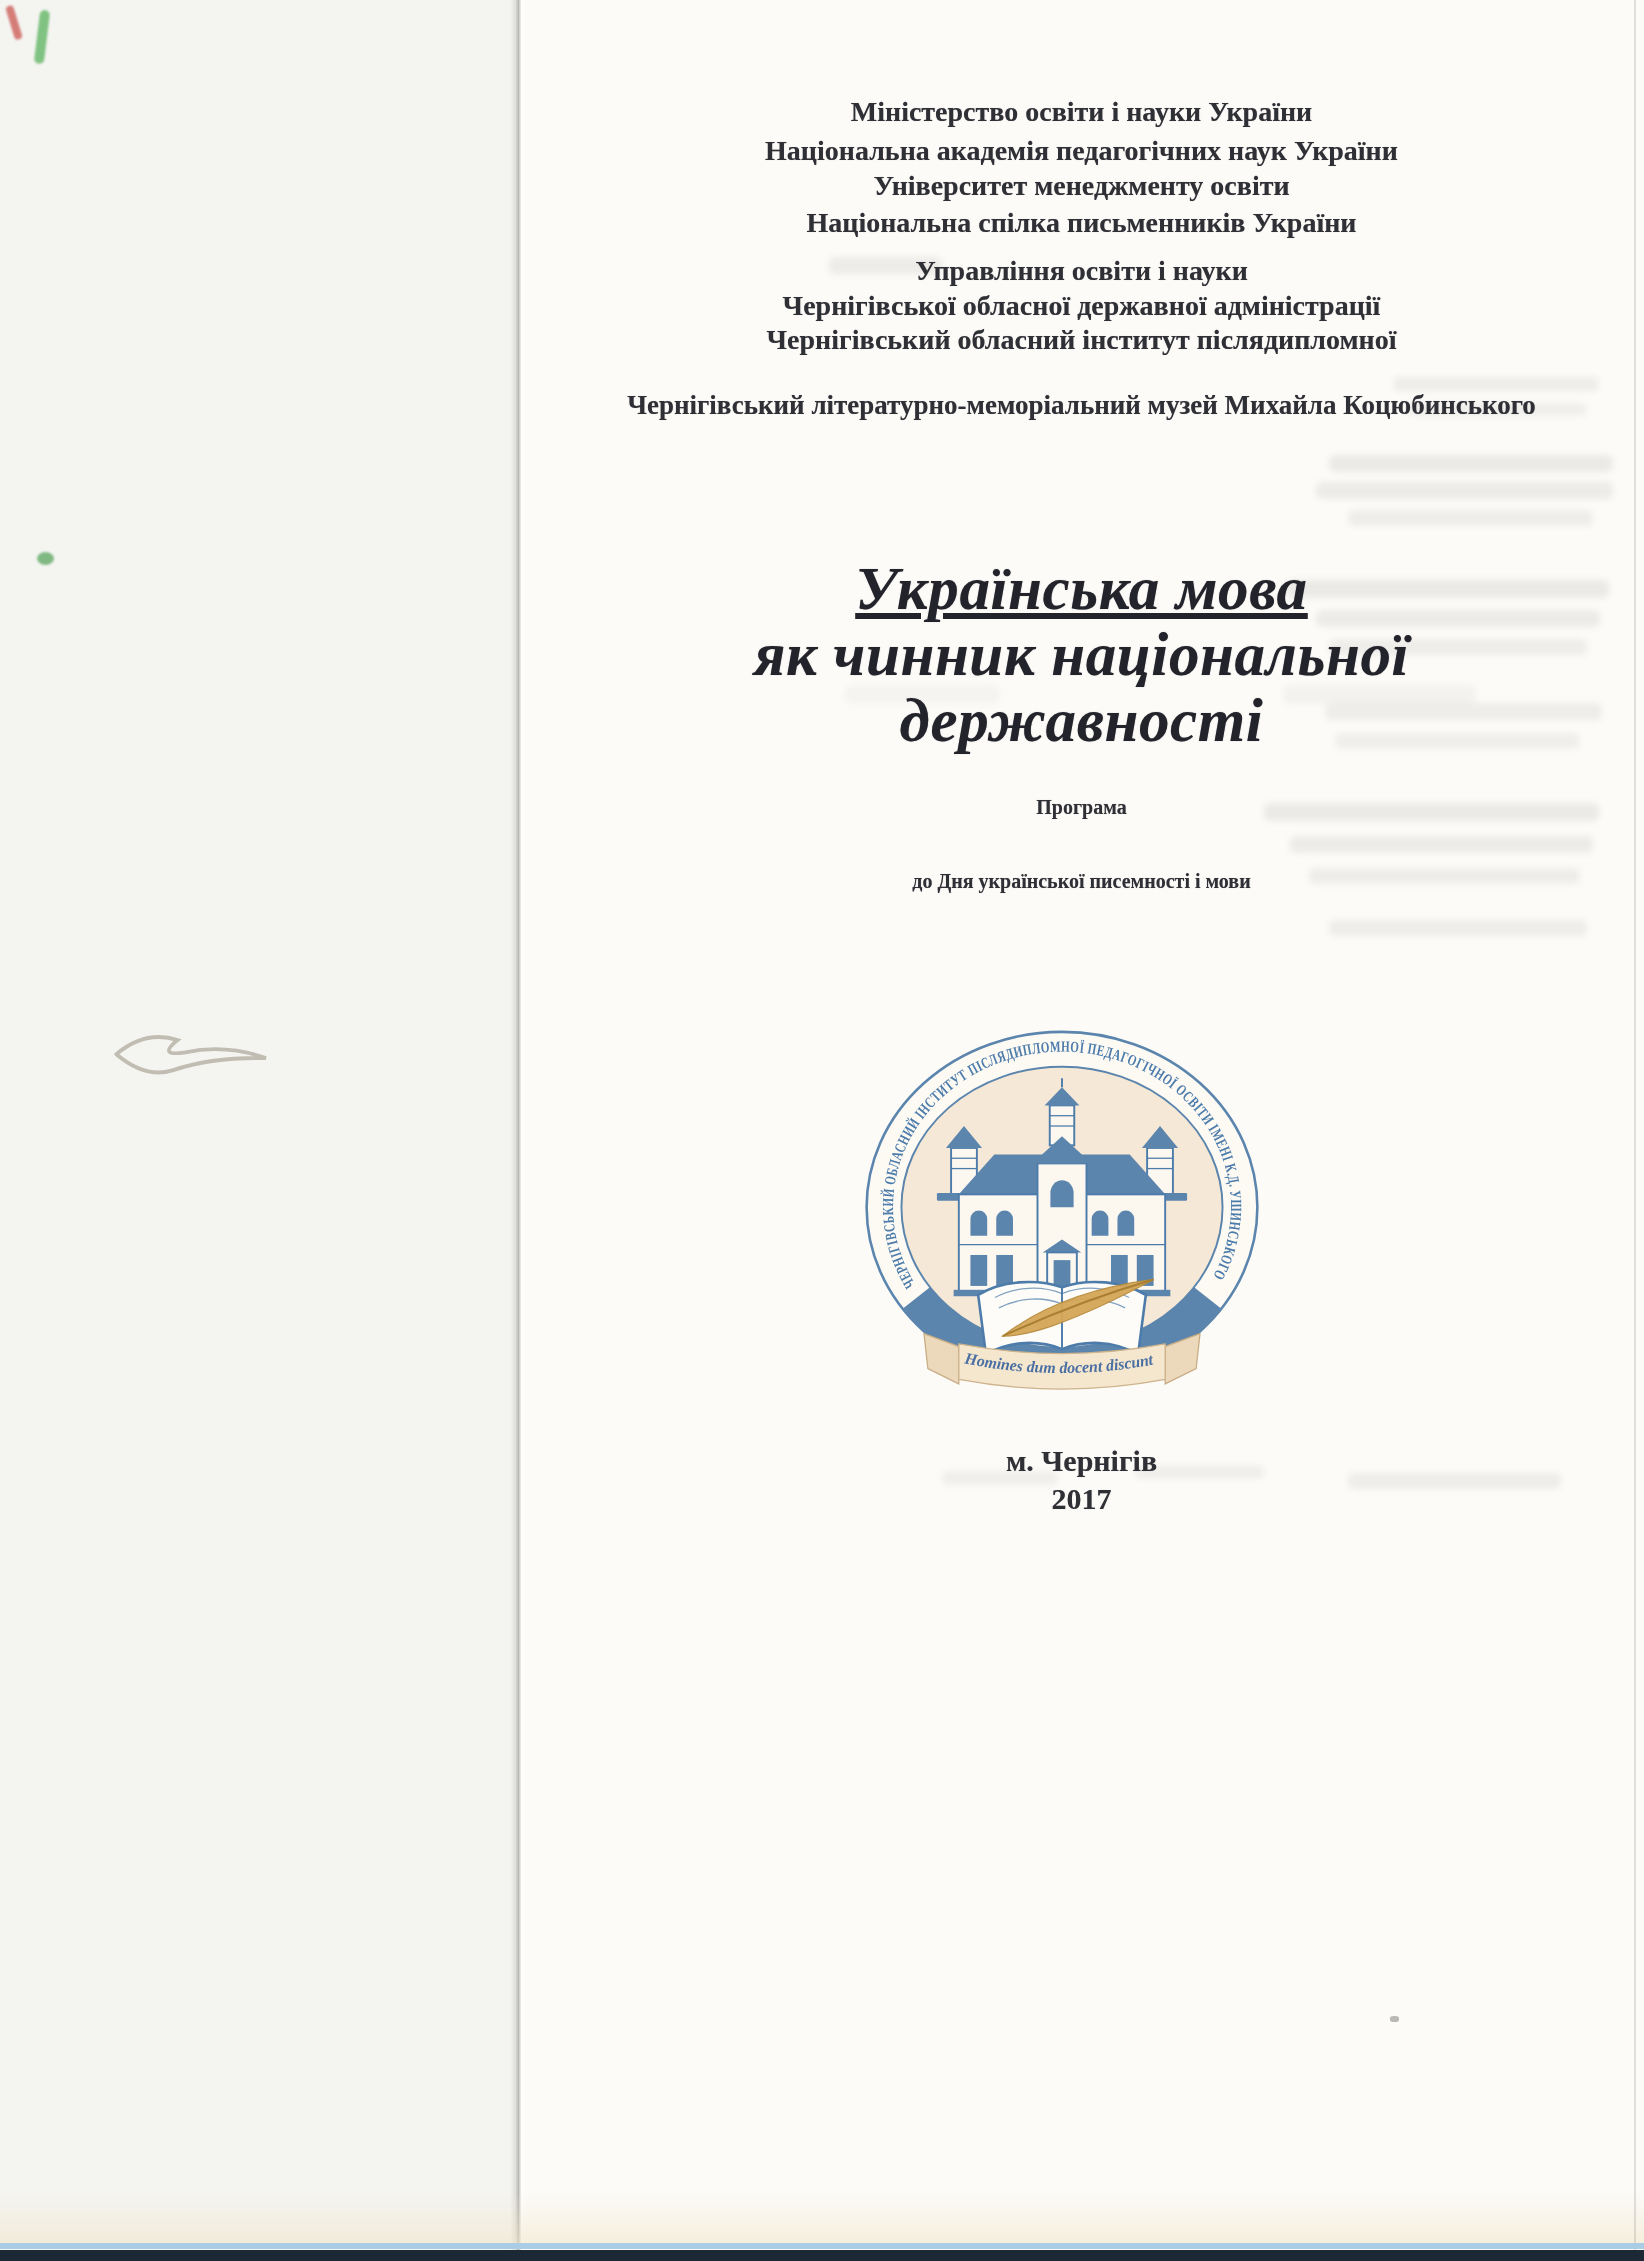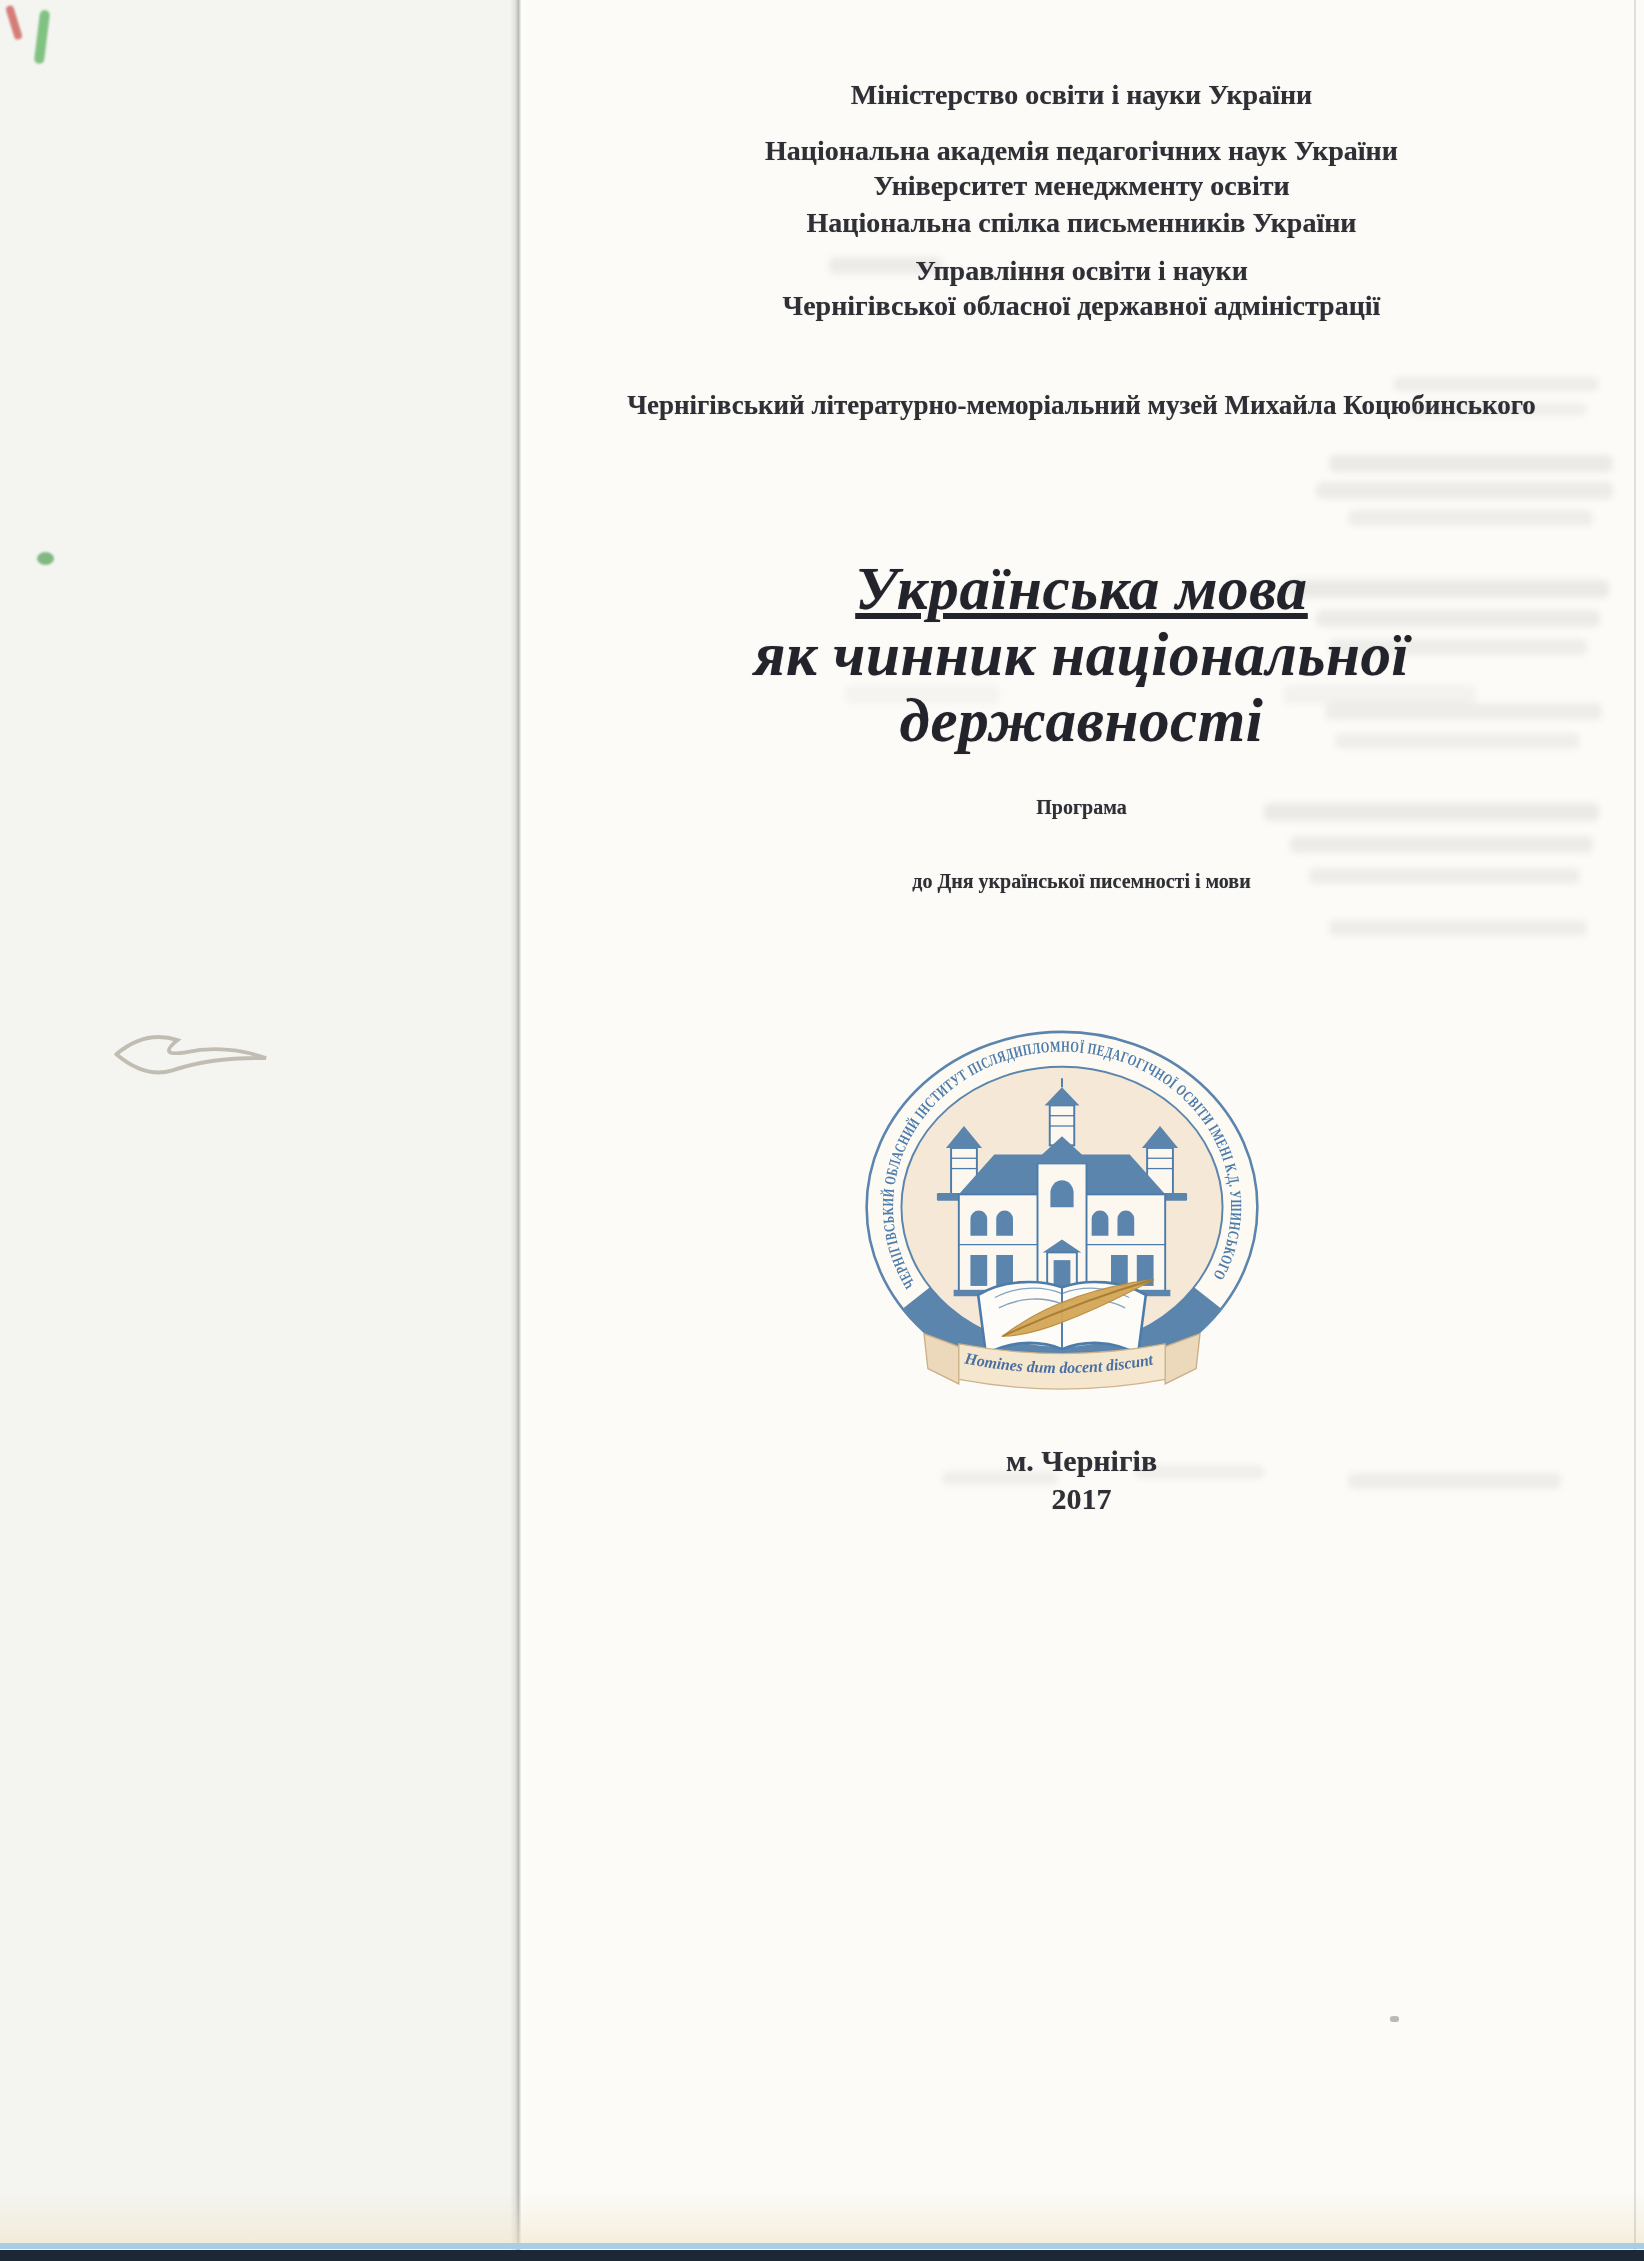--- a/index.html
+++ b/index.html
@@ -61,26 +61,27 @@
   <div class="ghost" style="left:1348px;top:1473px;width:213px;height:15.5px;opacity:.4;"></div>
 
   <div class="artifact" style="left:37px;top:10.3px;width:10.3px;height:54px;background:#4fae52;opacity:.7;filter:blur(1px);transform:rotate(7deg);border-radius:5.2px;"></div>
   <div class="artifact" style="left:10.3px;top:5.2px;width:8.4px;height:35px;background:#c84b44;opacity:.7;filter:blur(1px);transform:rotate(-17deg);border-radius:4.5px;"></div>
   <div class="artifact" style="left:37px;top:552px;width:17px;height:13px;background:#5aa55e;opacity:.75;filter:blur(0.8px);border-radius:50%;"></div>
   <div class="artifact" style="left:1390px;top:2016px;width:9px;height:5.8px;background:#7a7a74;opacity:.5;filter:blur(0.6px);border-radius:40%;"></div>
   <svg class="artifact" style="left:97px;top:1009px;opacity:.55;filter:blur(0.6px);" width="245" height="84" viewBox="0 0 380 130">
     <path d="M 30 70 q 45 -38 95 -22 q -32 26 12 19 q 62 -13 125 9 q -82 -2 -145 19 q -42 13 -87 -25" stroke="#98917f" stroke-width="6" fill="none" stroke-linecap="round"></path>
   </svg>
 
-  <div class="txt org" style="top:77px;">Міністерство освіти і науки України</div>
+  <div class="txt org" style="top:94px;">Міністерство освіти і науки України</div>
   <div class="txt org" style="top:133px;">Національна академія педагогічних наук України</div>
   <div class="txt org" style="top:168px;">Університет менеджменту освіти</div>
   <div class="txt org" style="top:205px;">Національна спілка письменників України</div>
   <div class="txt org" style="top:253px;">Управління освіти і науки</div>
   <div class="txt org" style="top:288px;">Чернігівської обласної державної адміністрації</div>
+  <div class="txt org" style="top:322px;">Чернігівський обласний інститут післядипломної</div>
   <div class="txt org org-wide" style="top:388px;">Чернігівський літературно-меморіальний музей Михайла Коцюбинського</div>
 
   <div class="txt title" style="top:556px;text-decoration:underline;">Українська мова</div>
   <div class="txt title" style="top:688px;">державності</div>
   <div class="txt title" style="top:622px;">як чинник національної</div>
 
   <div class="txt subtitle" style="top:789px;">Програма</div>
   <div class="txt subtitle" style="top:863px;">до Дня української писемності і мови</div>
 
 

